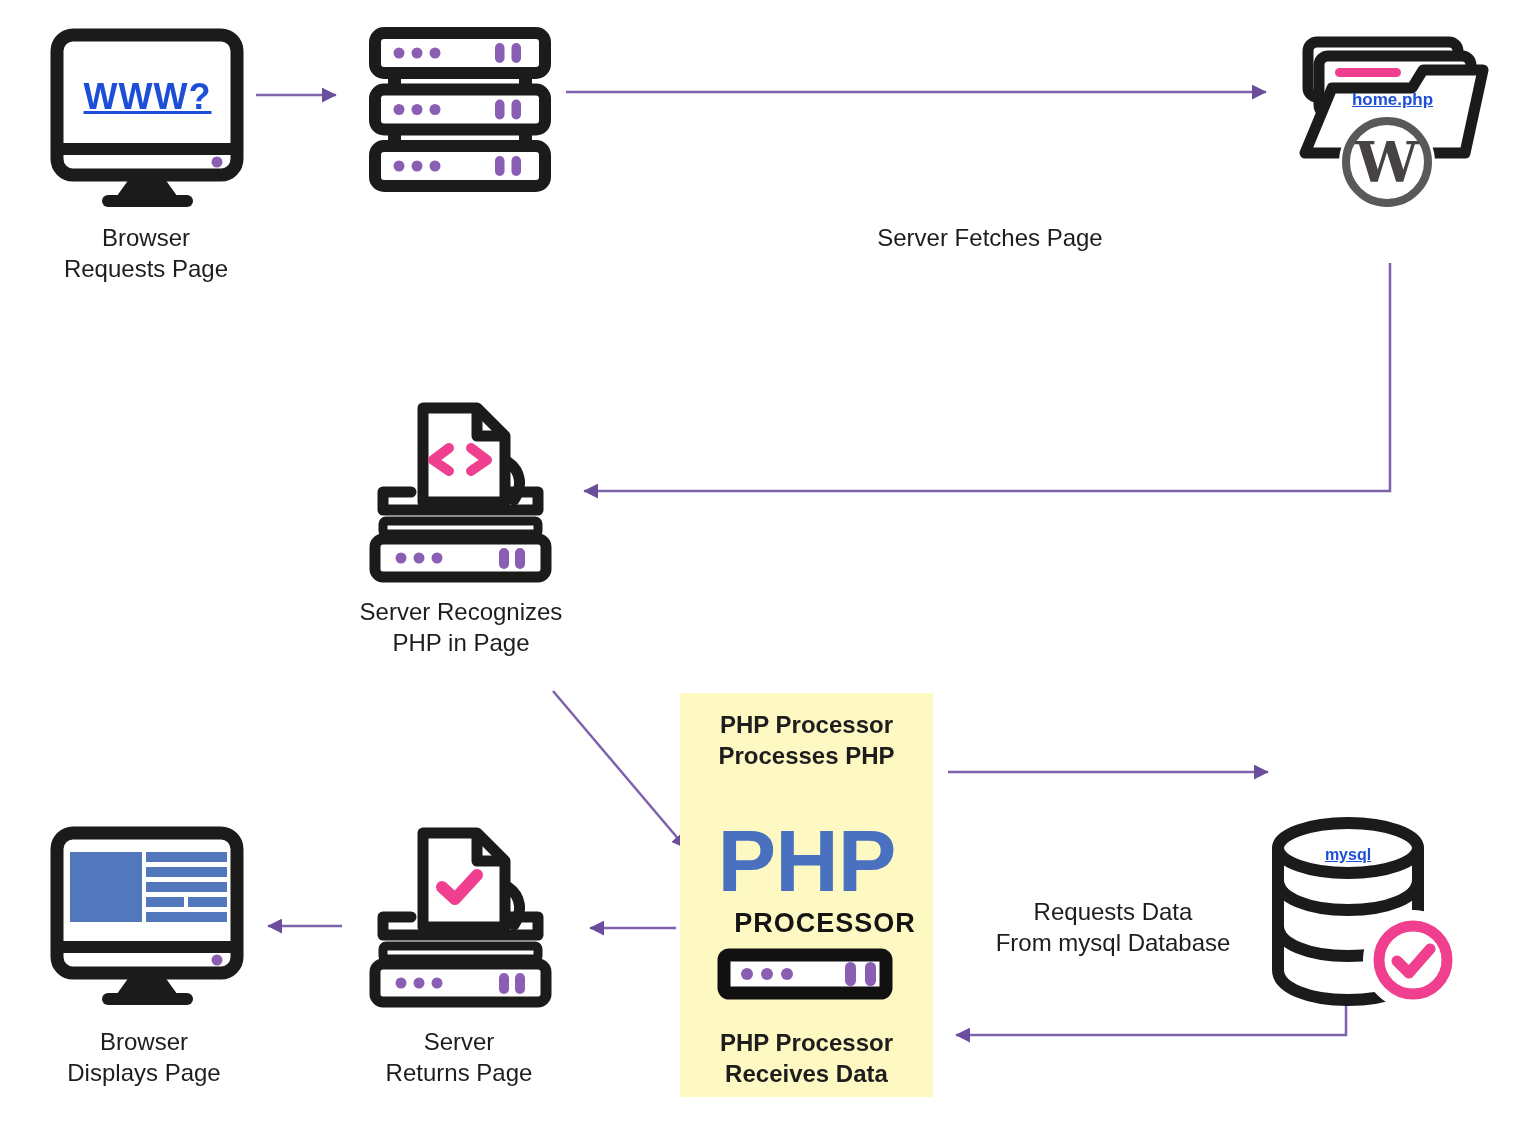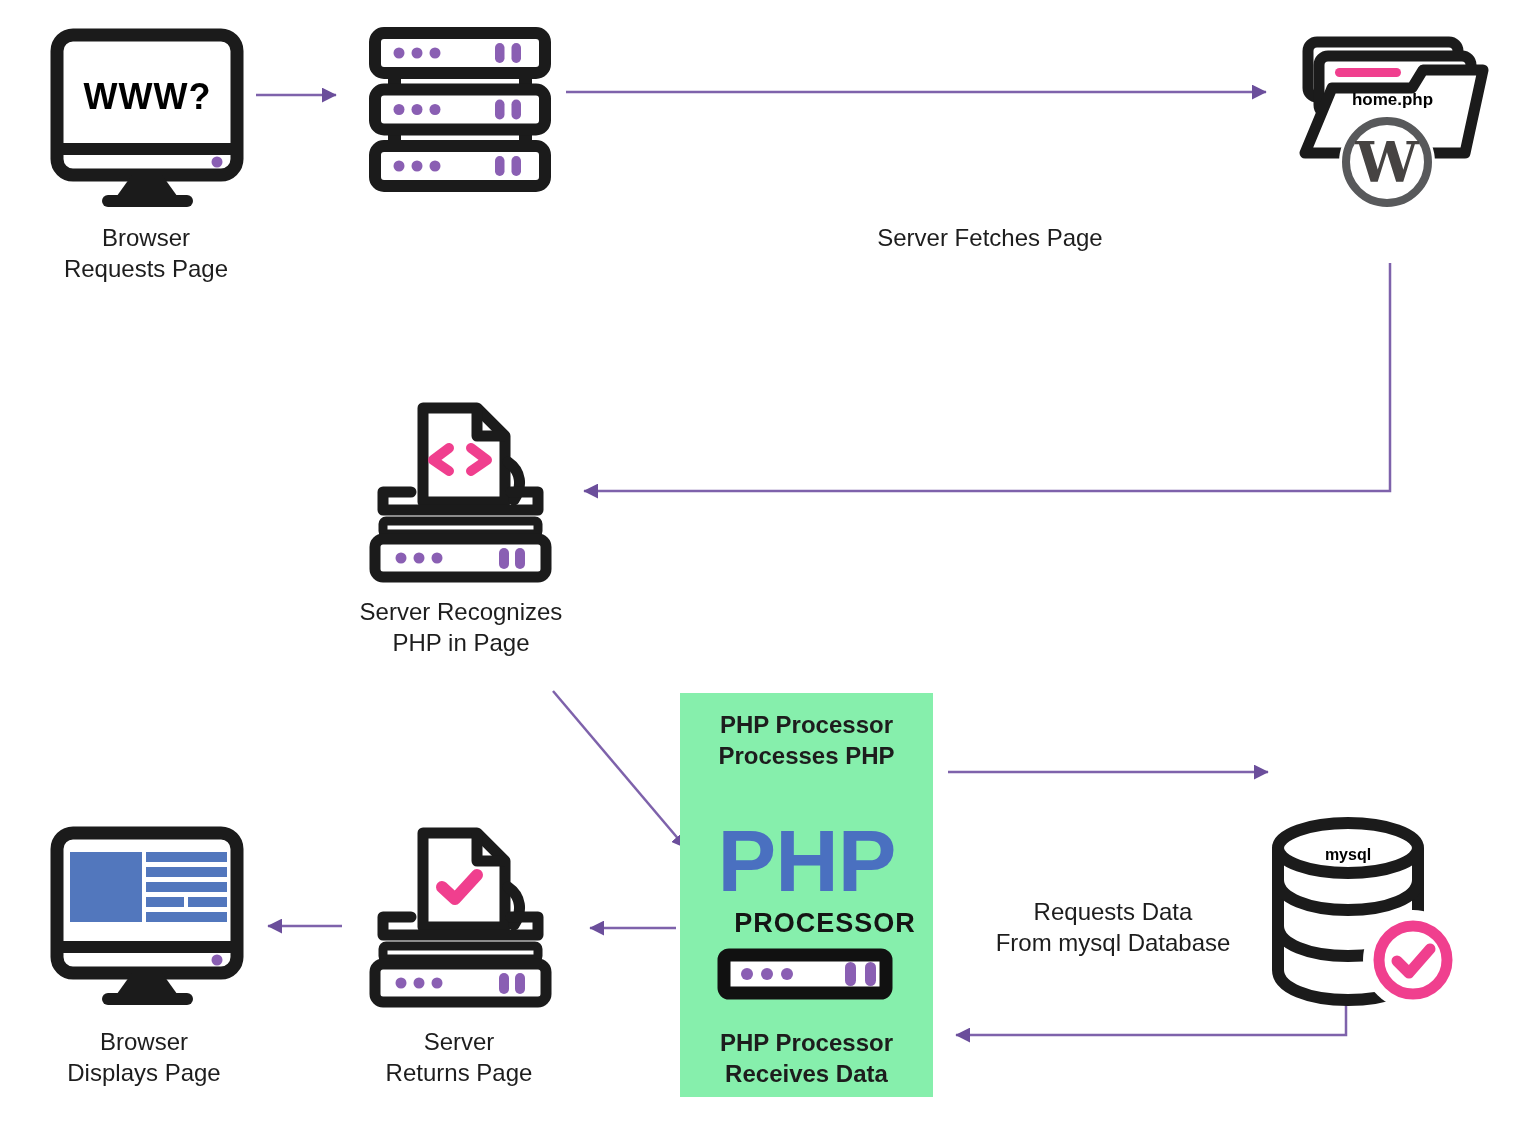--- a/index.html
+++ b/index.html
@@ -5,27 +5,27 @@
   html,body{margin:0;padding:0;background:#ffffff;}
   .stage{
     position:relative;width:1536px;height:1123px;background:#ffffff;overflow:hidden;
     font-family:"Liberation Sans","DejaVu Sans",sans-serif;
   }
   svg.layer{position:absolute;left:0;top:0;}
   .label{
     position:absolute;text-align:center;white-space:pre-line;
     font-size:24px;font-weight:400;color:#1d1d1d;line-height:31px;
   }
-  .icon-text{position:absolute;text-align:center;font-weight:700;color:#000000;}
+  .icon-text{position:absolute;text-align:center;font-weight:700;color:#1d4ed8;text-decoration:underline;}
   .www-text{left:60px;top:76px;width:175px;font-size:36px;letter-spacing:1px;}
   .homephp-text{left:1340px;top:90px;width:105px;font-size:17px;}
   .mysql-text{left:1298px;top:806px;width:100px;font-size:16px;margin-top:40px;}
   .php-box{
     position:absolute;left:680px;top:693px;width:253px;height:404px;
-    background:#86efac;
+    background:#fef9c3;
   }
   .php-box-text{
     position:absolute;left:0;width:253px;text-align:center;white-space:pre-line;
     font-size:24px;font-weight:700;color:#1d1d1d;line-height:31px;
   }
   .php-box-text.top{top:16px;}
   .php-box-text.bottom{top:334px;}
   .php-title{
     position:absolute;left:0;top:124px;width:253px;text-align:center;
     font-size:88px;line-height:88px;font-weight:700;color:#4a70c0;letter-spacing:-1px;

